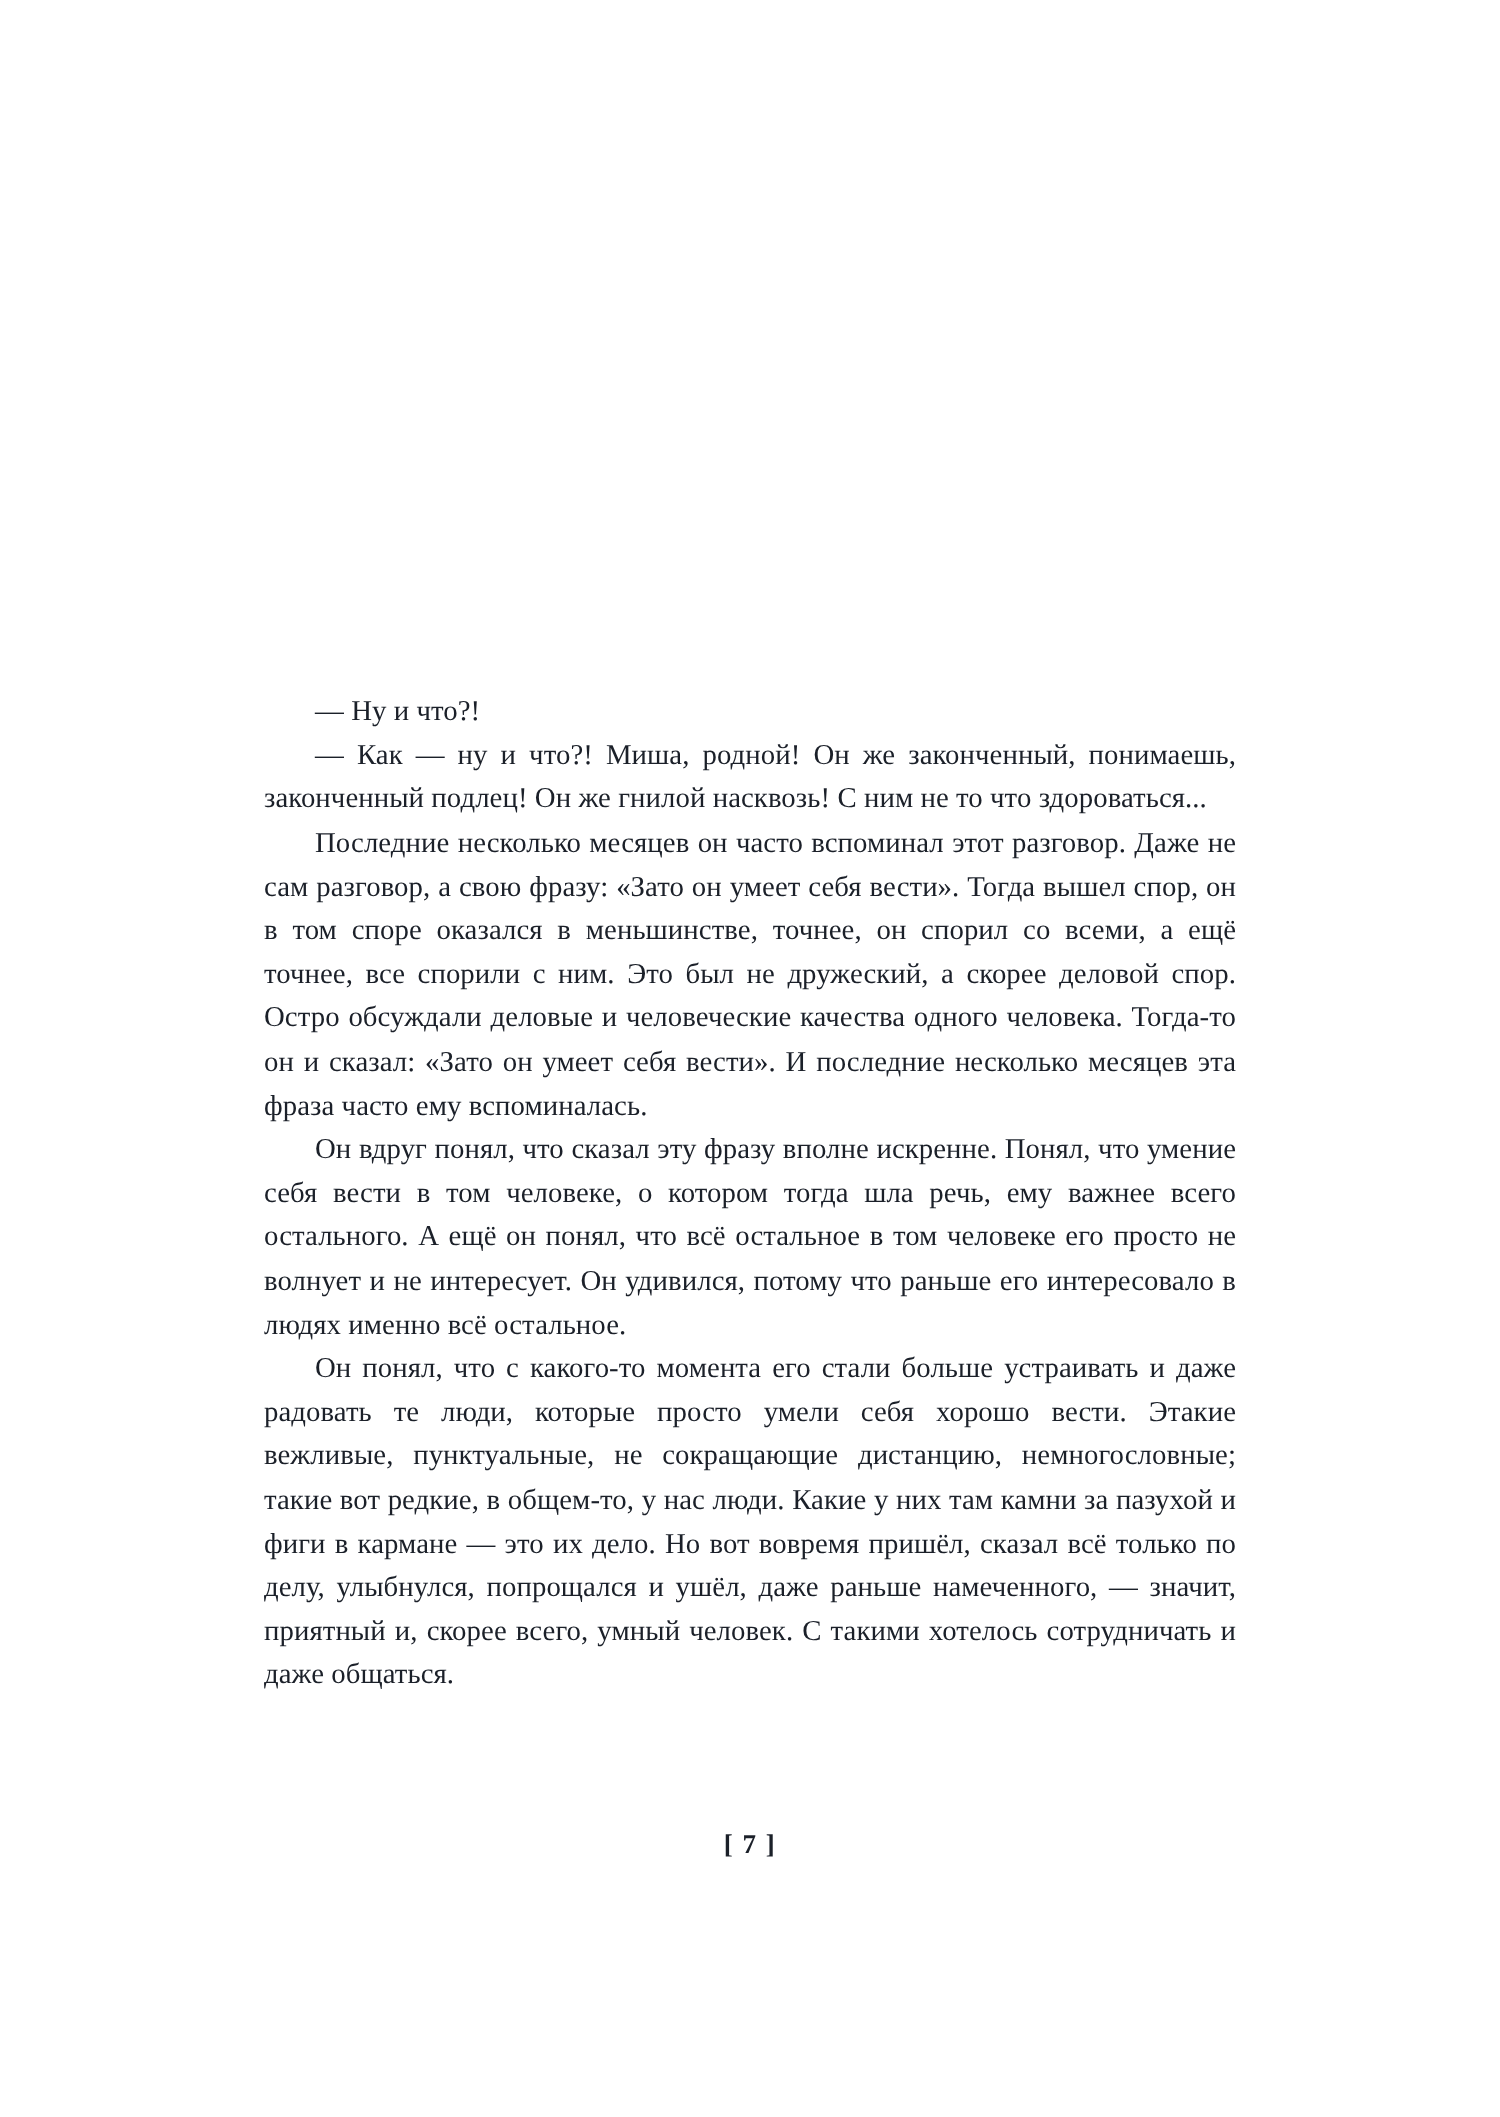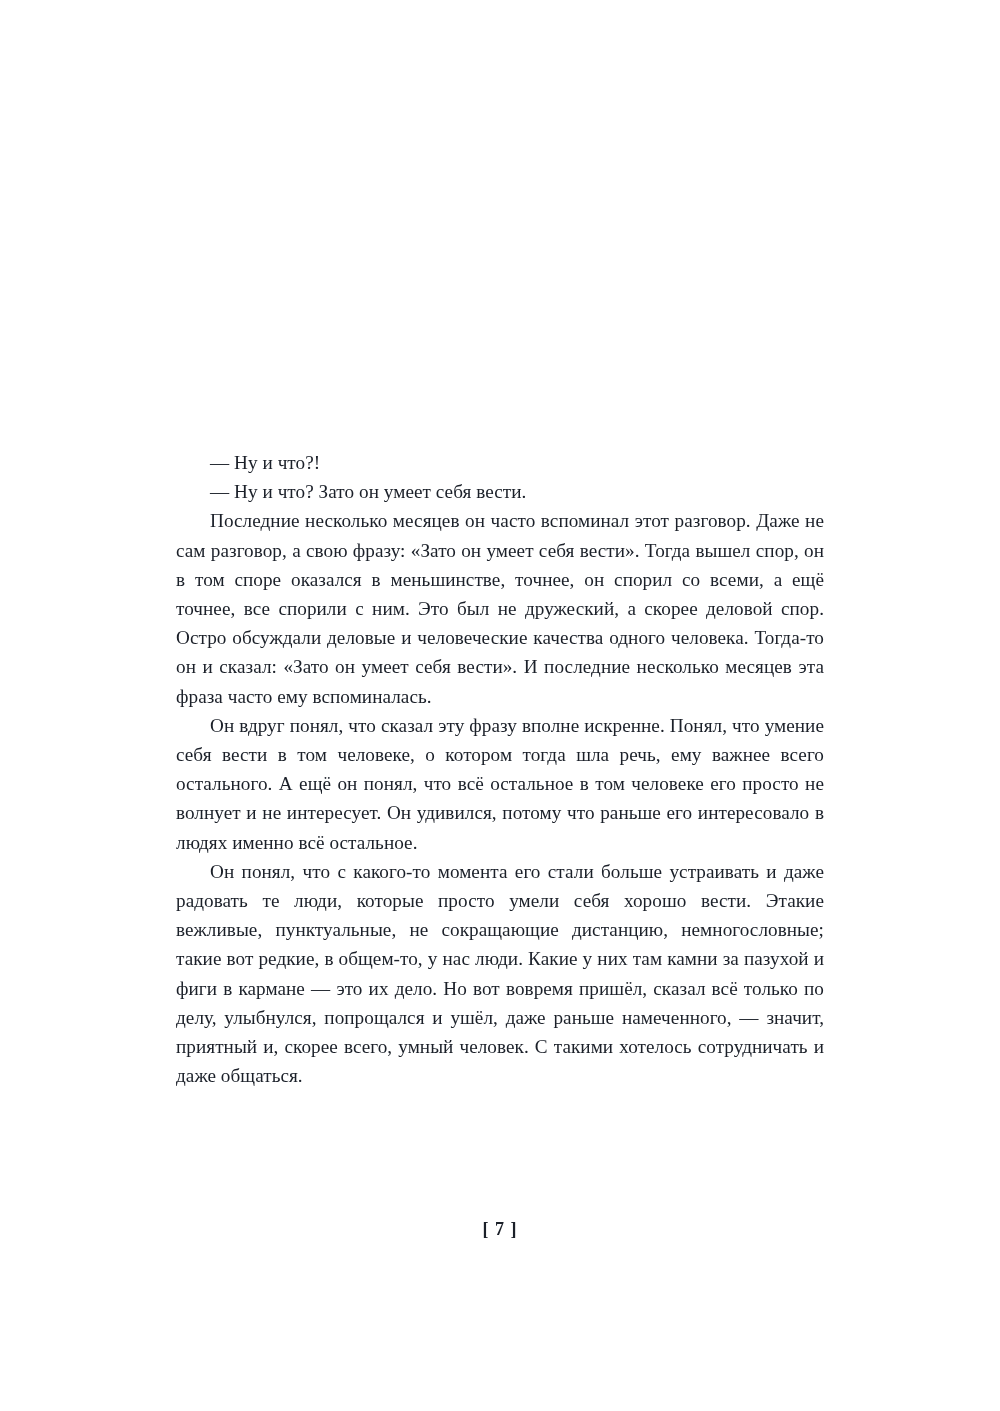--- a/index.html
+++ b/index.html
@@ -35,20 +35,21 @@
     text-justify: inter-word;
     font-size: 19.2px;
     line-height: 29.2px;
     letter-spacing: 0.05px;
     text-indent: 34px;
     color: #1b2029;
     hyphens: manual;
   }
   .para.dialogue {
     text-indent: 34px;
+    margin-top: 12px;
   }
   .para + .para {
     margin-top: 0;
   }
   .folio {
     position: absolute;
     left: 0;
     top: 1219px;
     width: 1000px;
     text-align: center;
@@ -59,21 +60,21 @@
     letter-spacing: 1px;
   }
 </style>
 </head>
 <body>
 
 <div class="page">
 
   <div class="text-block">
     <p class="para dialogue">— Ну и что?!</p>
-    <p class="para dialogue">— Ну и что? Зато он умеет себя вести.</p>
+    <p class="para dialogue">— Как — ну и что?! Миша, родной! Он же законченный, по­нимаешь, законченный подлец! Он же гнилой насквозь! С ним не то что здороваться...</p>
     <p class="para">Последние несколько месяцев он часто вспоминал этот раз­говор. Даже не сам разговор, а свою фразу: «Зато он умеет себя вести». Тогда вышел спор, он в том споре оказался в меньшинстве, точнее, он спорил со всеми, а ещё точнее, все спорили с ним. Это был не дружеский, а скорее деловой спор. Остро обсуждали де­ловые и человеческие качества одного человека. Тогда-то он и сказал: «Зато он умеет себя вести». И последние несколько ме­сяцев эта фраза часто ему вспоминалась.</p>
     <p class="para">Он вдруг понял, что сказал эту фразу вполне искренне. Понял, что умение себя вести в том человеке, о котором тогда шла речь, ему важнее всего остального. А ещё он понял, что всё остальное в том человеке его просто не волнует и не интересует. Он удивился, потому что раньше его интересовало в людях именно всё остальное.</p>
     <p class="para">Он понял, что с какого-то момента его стали больше устраивать и даже радовать те люди, которые просто умели себя хорошо вести. Этакие вежливые, пунктуальные, не сокращающие дистанцию, немногословные; такие вот редкие, в общем-то, у нас люди. Какие у них там камни за пазухой и фиги в кармане — это их дело. Но вот вовремя пришёл, сказал всё только по делу, улыб­нулся, попрощался и ушёл, даже раньше намеченного, — значит, приятный и, скорее всего, умный человек. С такими хотелось со­трудничать и даже общаться.</p>
   </div>
 
   <div class="folio">[ 7 ]</div>
 
 </div>
 
 </body></html>

